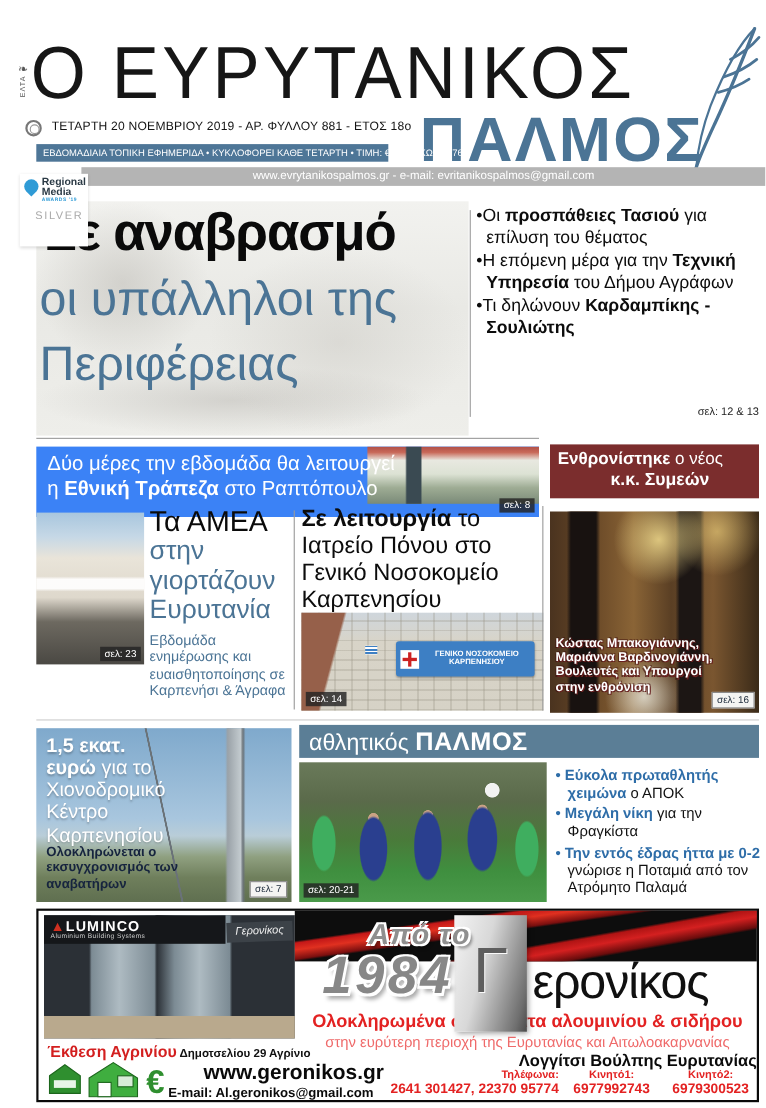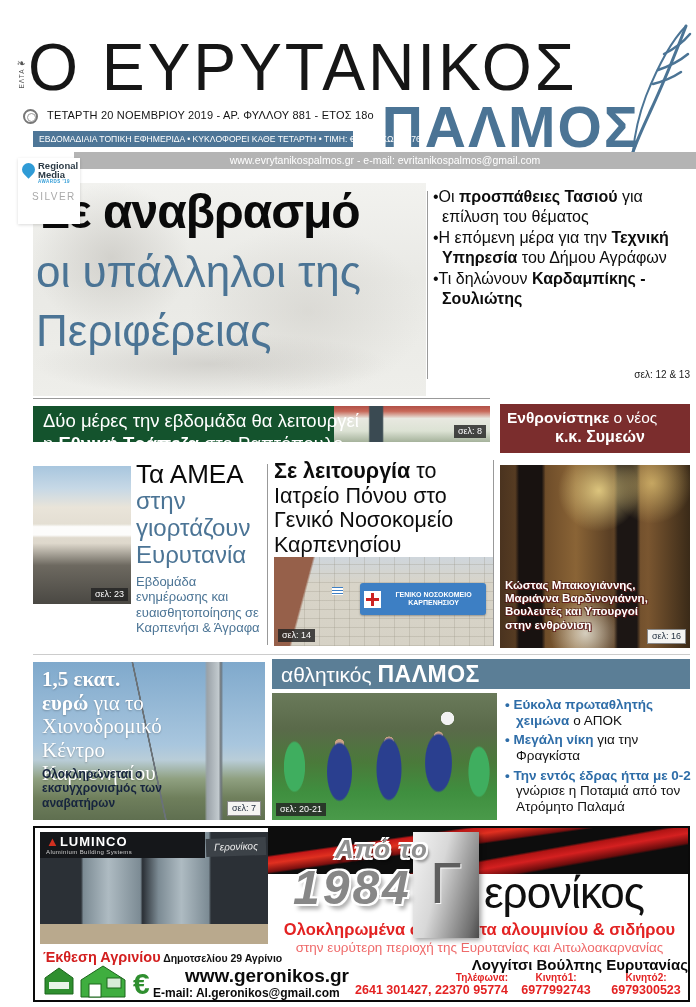--- a/index.html
+++ b/index.html
@@ -43,21 +43,21 @@
   .lead-pageref { position:absolute; left:560px; top:369px; width:130px; text-align:right; font-size:10px; color:#222; }
 
   
   .badge { position:absolute; font-size:9px; line-height:1.2; padding:1px 4px; white-space:nowrap;margin-top:28px; }
   .badge.dark  { background:rgba(35,35,35,.82); color:#fff; }
   .badge.light { background:#f4f4f2; color:#1c2a3a; border:1px solid #8a8a8a; }
   .hline { position:absolute; height:1px; background:#999; }
   .vline { position:absolute; width:1px; background:#999; }
 
   
-  .bank { position:absolute; left:33px; top:406px; width:457px; height:36px; background:#14532d; overflow:hidden; }
+  .bank { position:absolute; left:33px; top:406px; width:457px; height:64px; background:#3b82f6; overflow:hidden; }
   .bank-text { position:absolute; left:10px; top:3px; color:#fff; font-size:18.5px; line-height:1.25; white-space:nowrap; }
   .bank-text b { font-weight:700; }
   .bank-photo { position:absolute; right:0; top:0; width:156px; height:52px;
      background:
        linear-gradient(90deg, transparent 22%, #3a4a52 23%, #3a4a52 31%, transparent 32%),
        linear-gradient(180deg,#b05048 0%,#c86858 10%,#e8e8e0 24%,#dce2d4 48%,#9eac94 72%,#7a8a78 100%); }
 
   
   .enth-head { position:absolute; left:500px; top:404px; width:190px; background:#7b2d2d; color:#fff; padding:5px 7px 6px; font-size:15.5px; line-height:1.18; }
   .enth-head b { font-weight:700; }
@@ -100,21 +100,21 @@
   .hosp-sign-text { color:#fff; font-size:7px; font-weight:700; line-height:1.2; text-align:center; flex:1; }
   .greek-flag { position:absolute; left:58px; top:30px; width:11px; height:8px;
      background:repeating-linear-gradient(180deg,#3d7fc4 0 1.5px,#fff 1.5px 3px); }
 
   
   .ski { position:absolute; left:33px; top:662px; width:232px; height:158px; overflow:hidden;
      background:
        linear-gradient(78deg, transparent 49.6%, #6a7278 49.8%, #6a7278 50.3%, transparent 50.5%),
        linear-gradient(90deg, transparent 74%, #9aa2a8 75%, #c2cace 80%, #6a7278 81%, transparent 82%),
        linear-gradient(180deg,#7fa9cc 0%,#a8c6de 52%,#b9cdd8 62%,#8fa080 74%,#6f7f5c 86%,#5f6f50 100%); }
-  .ski-h { position:absolute; left:9px; top:6px; color:#fff; font-size:21px; line-height:1.12; text-shadow:0 1px 2px rgba(0,0,0,.25);font-family:Liberation Serif, serif; }
+  .ski-h { position:absolute; left:9px; top:6px; color:#fff; font-size:18px; line-height:1.12; text-shadow:0 1px 2px rgba(0,0,0,.25); }
   .ski-h b { font-weight:800; }
   .ski-sub { position:absolute; left:9px; bottom:10px; width:130px; font-size:12px; font-weight:800; color:#16243e; line-height:1.2; }
 
   
   .sports-banner { position:absolute; left:272px; top:659px; width:418px; height:30px; background:#5b7e96; color:#fff; font-size:21px; line-height:30px; padding-left:9px; white-space:nowrap; }
   .sports-banner b { font-size:23px; font-weight:800; letter-spacing:.5px; }
   .sports-photo { position:absolute; left:272px; top:693px; width:225px; height:127px; overflow:hidden;
      background:
        radial-gradient(circle 7px at 78% 20%, #f2f2f2 90%, transparent),
        radial-gradient(ellipse 11px 26px at 10% 58%, #3fae5f 92%, transparent),

